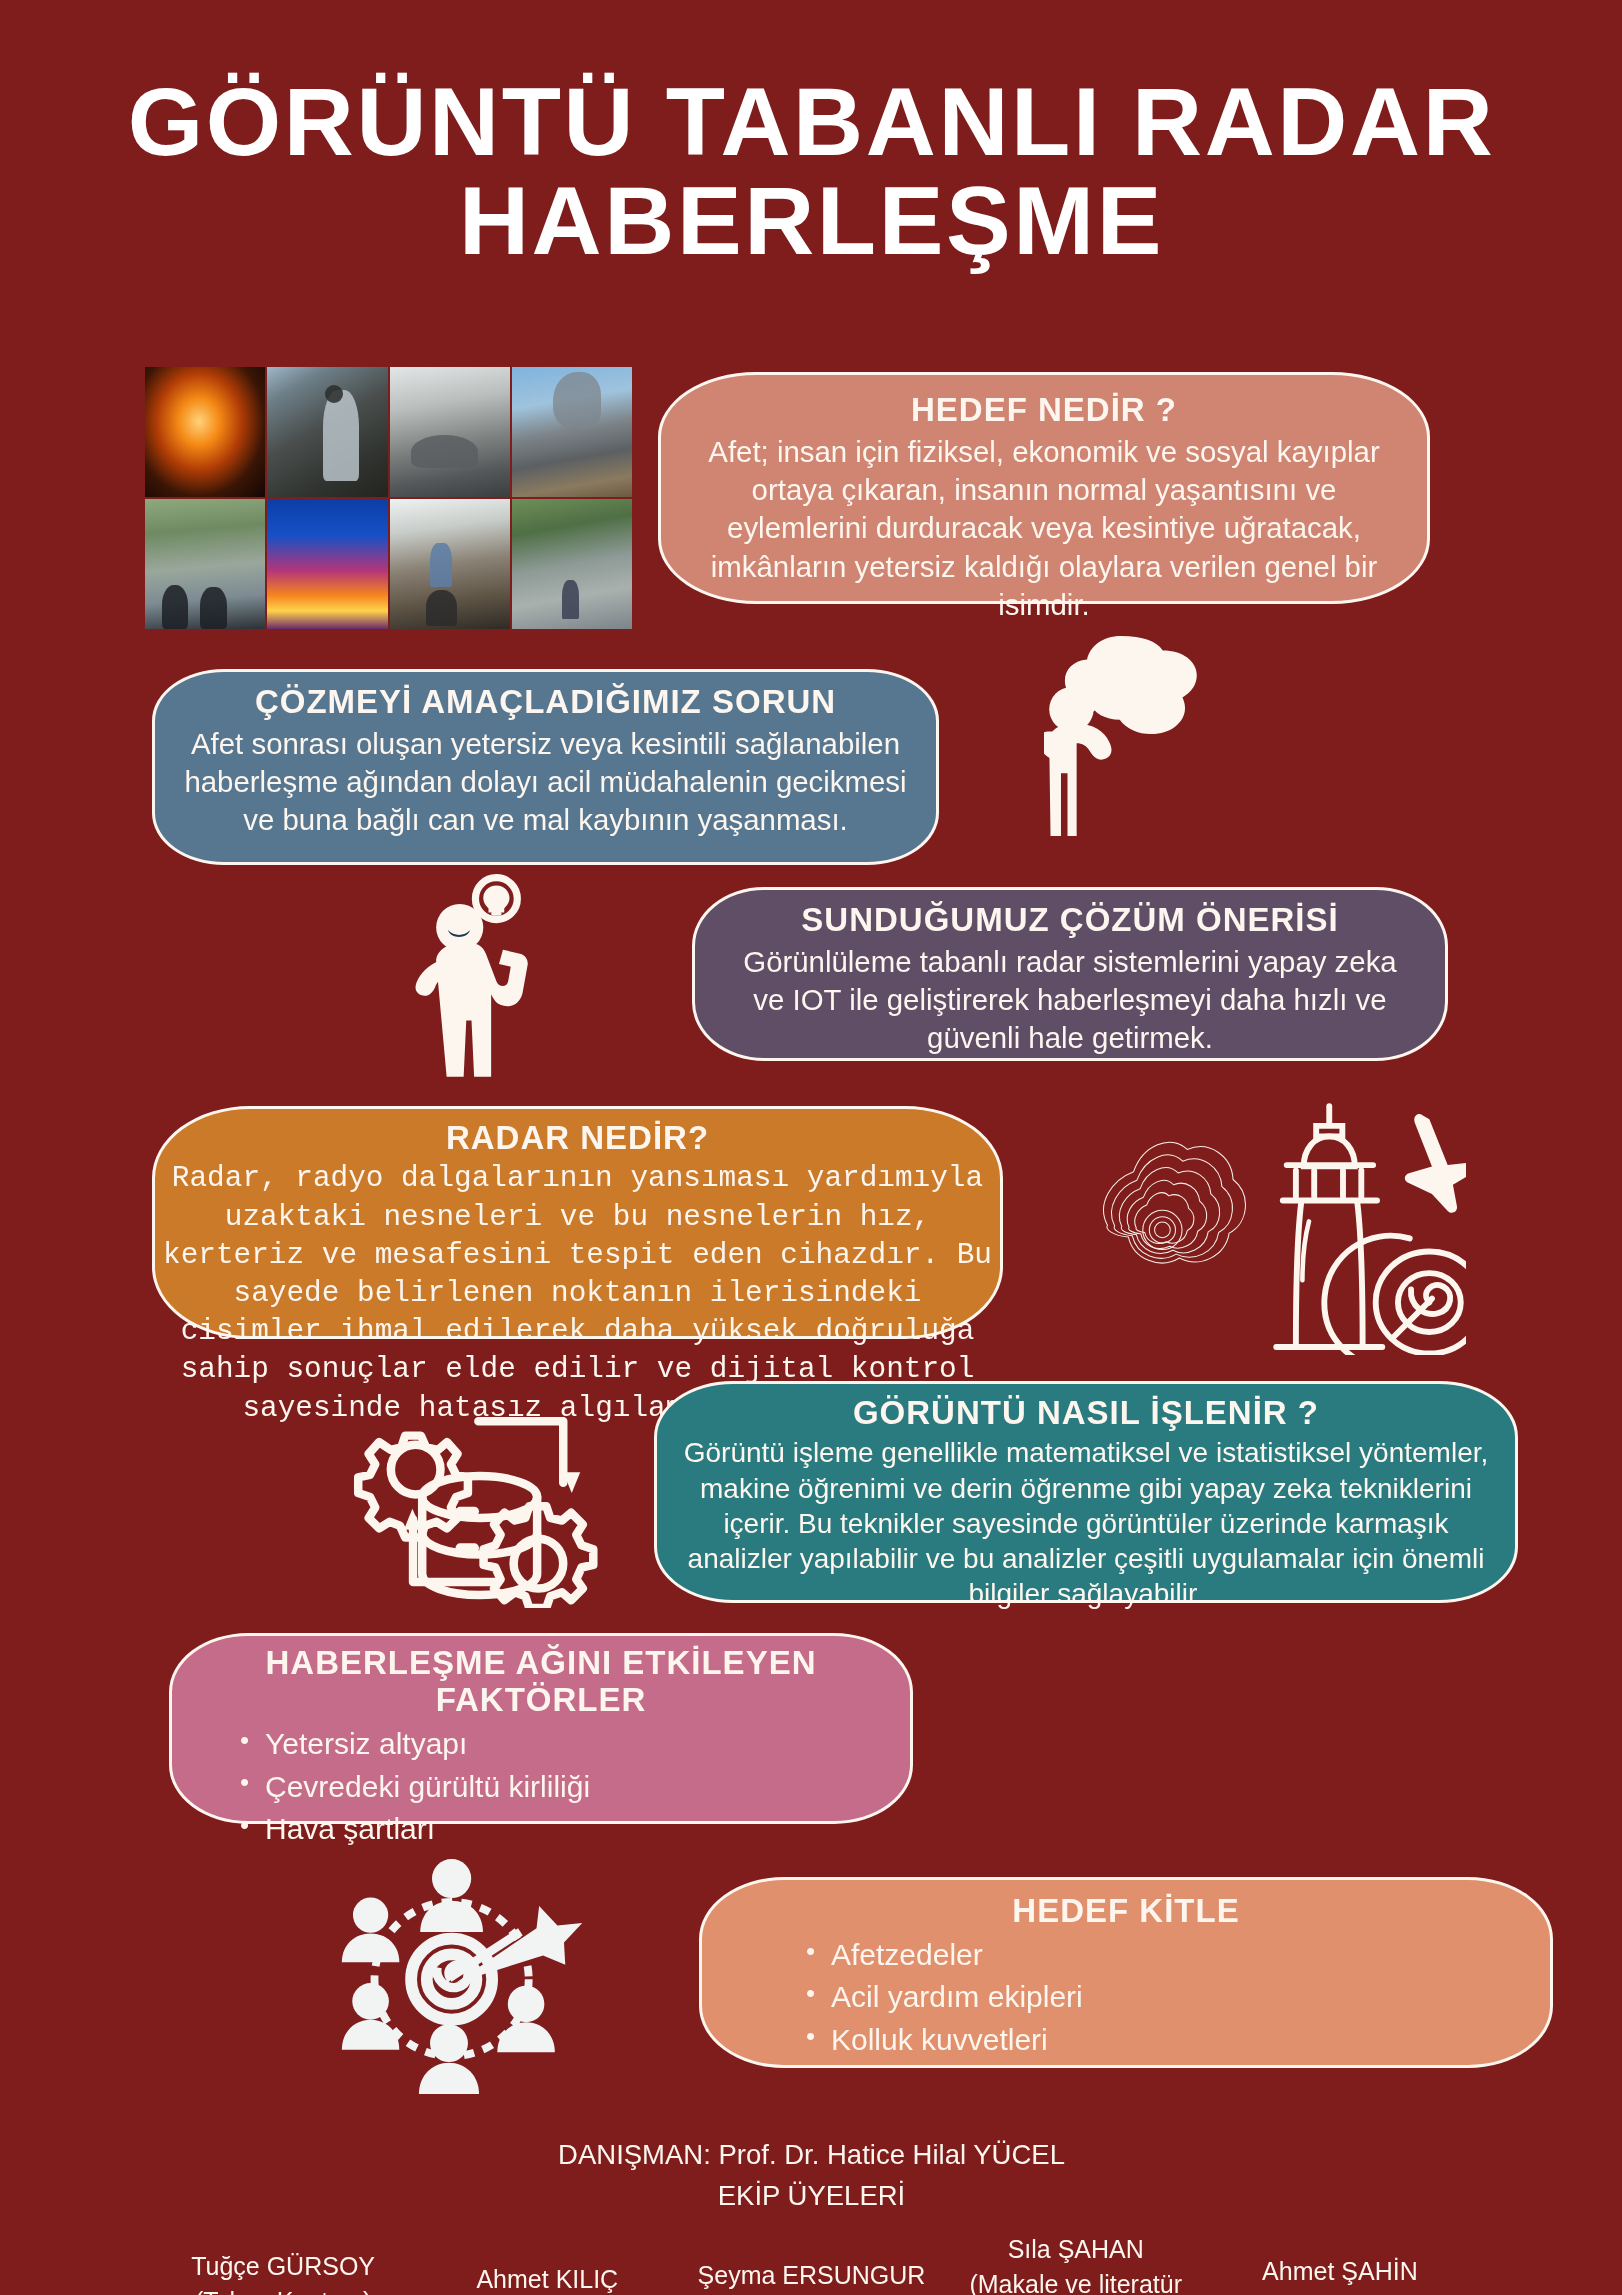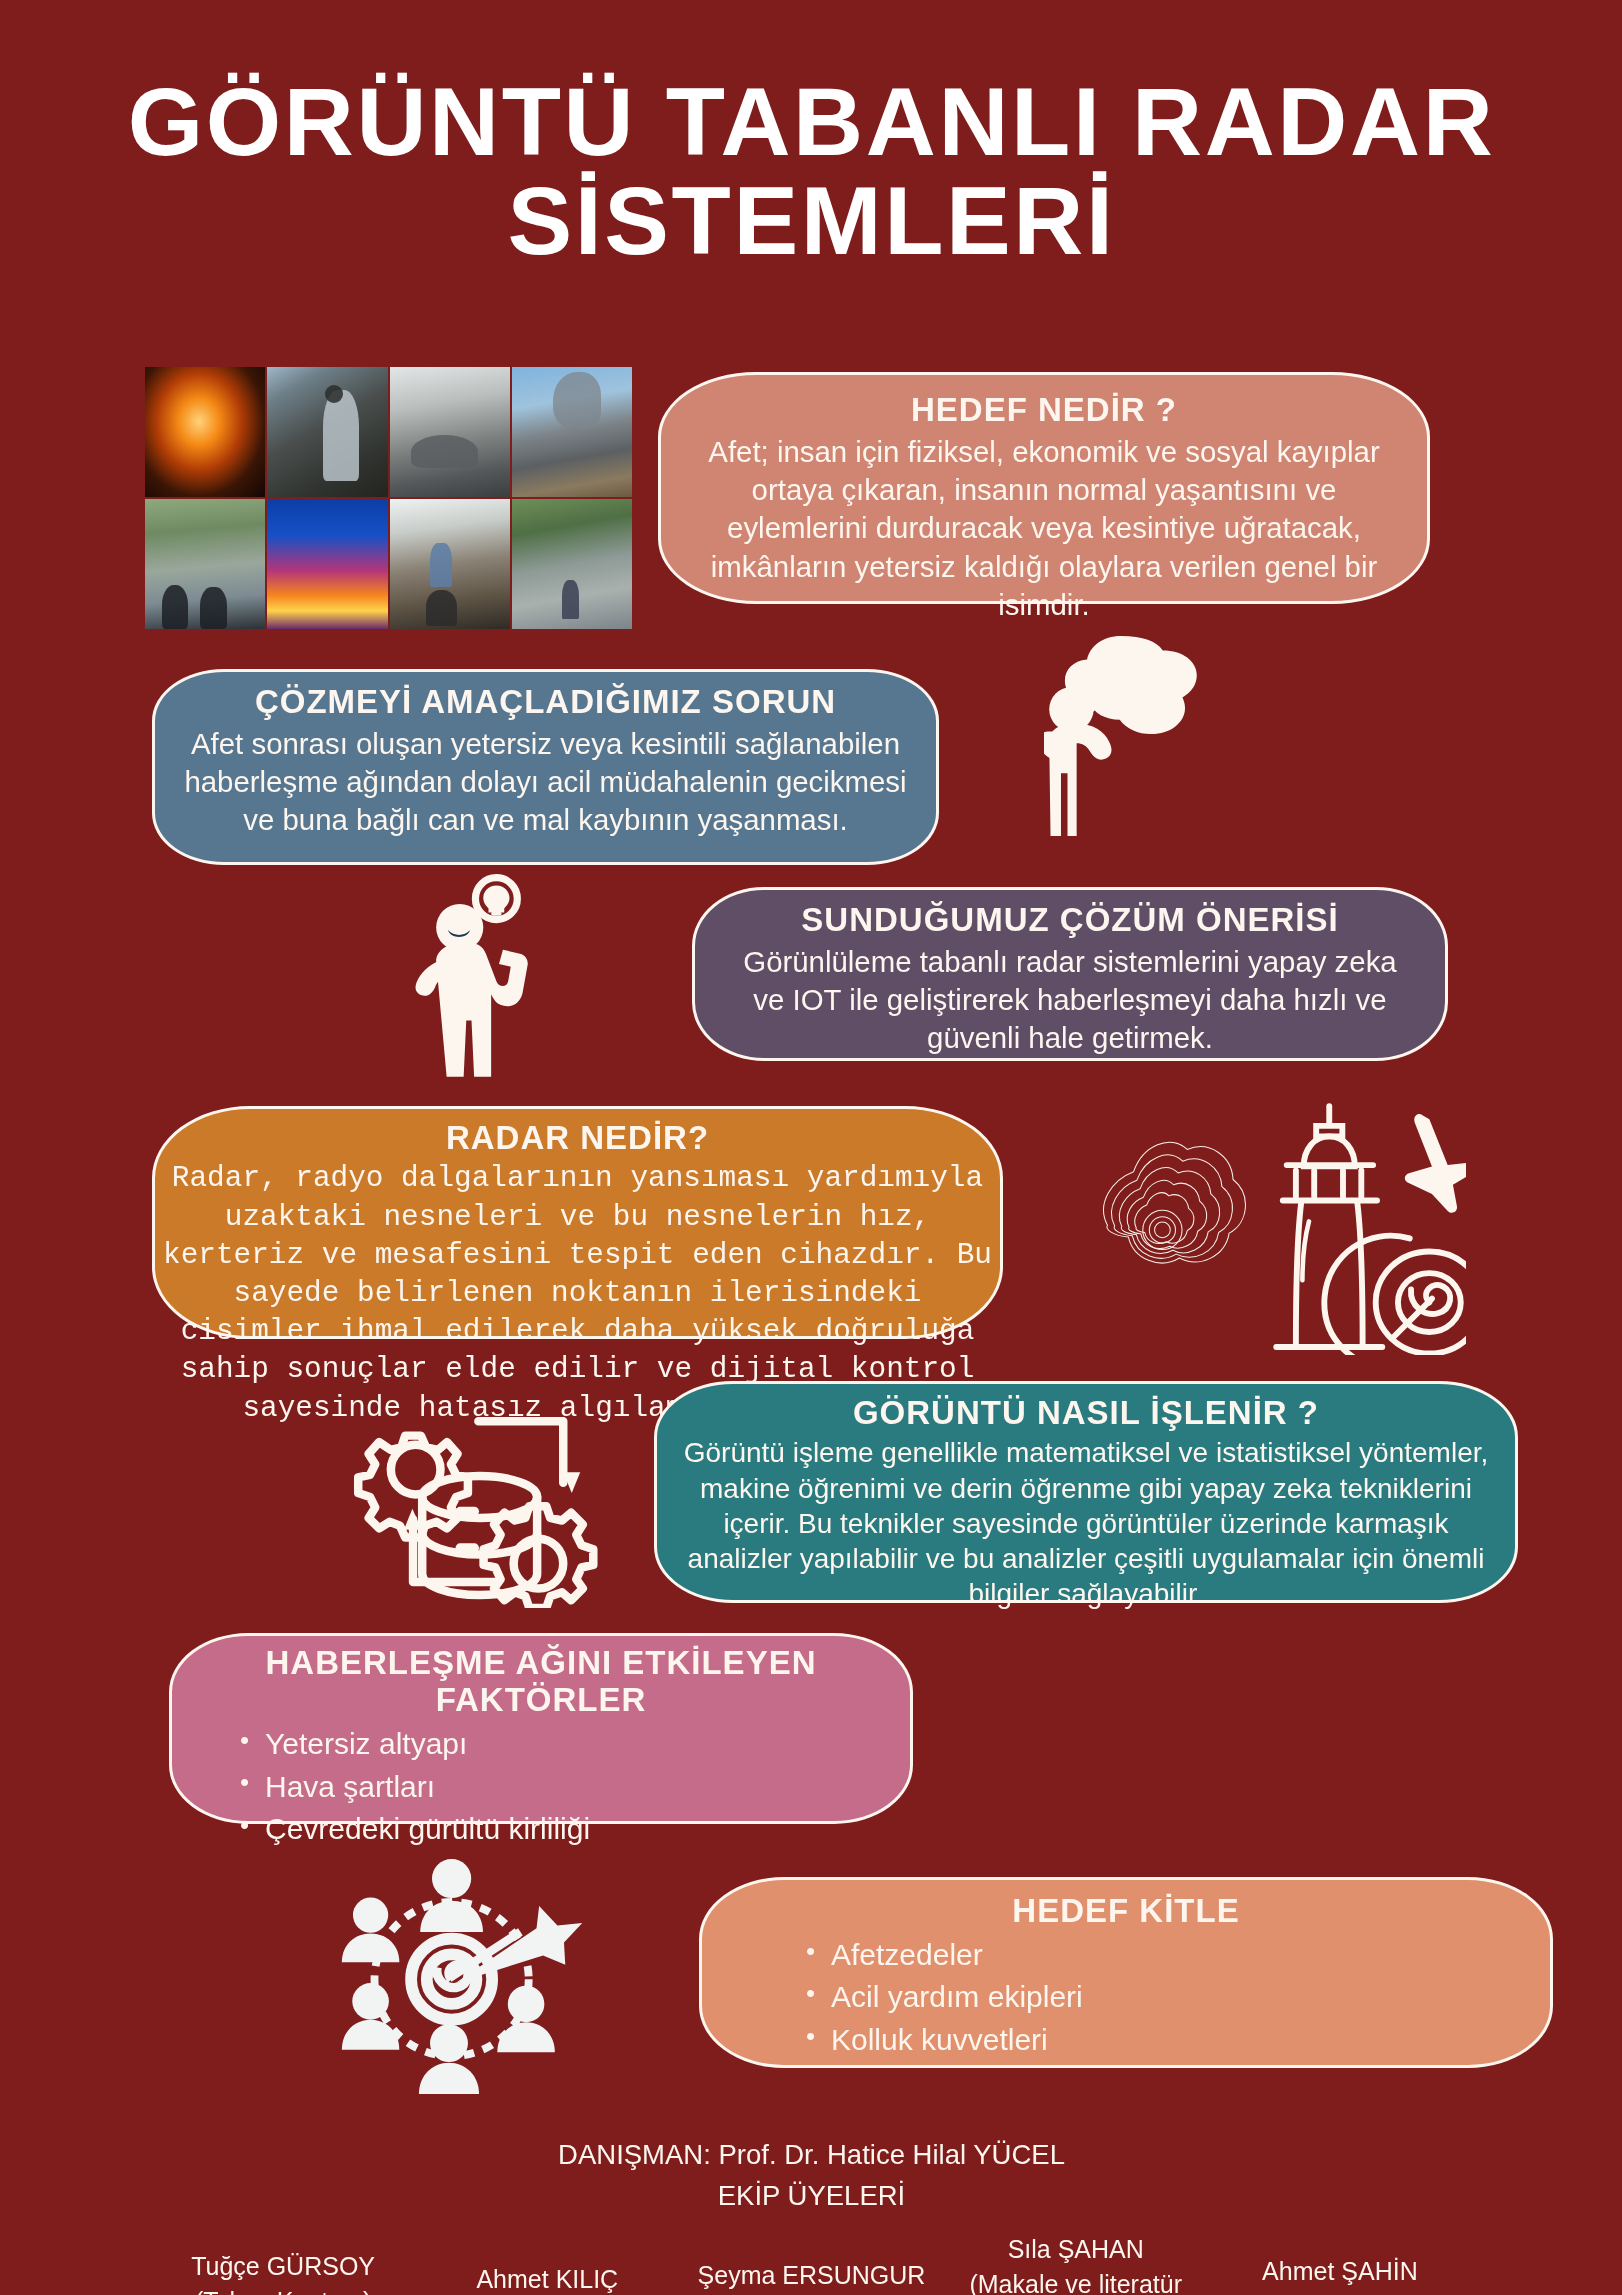--- a/index.html
+++ b/index.html
@@ -132,21 +132,21 @@
   .member:nth-child(4){ margin-top:0px; }
   .member:nth-child(5){ margin-top:22px; }
 </style>
 </head>
 <body>
 
 <div class="poster">
 
   <h1 class="title">
     <span>GÖRÜNTÜ TABANLI RADAR</span>
-    <span class="l2">SİSTEMLERİ</span>
+    <span class="l2">HABERLEŞME</span>
   </h1>
 
   <div class="collage">
     <div class="ph p1"></div>
     <div class="ph p2">
       <div class="fig" style="left:46%;top:18%;width:30%;height:70%;background:#b9c3c9;border-radius:40% 40% 8% 8%;"></div>
       <div class="fig" style="left:48%;top:14%;width:15%;height:14%;background:#2a2d2c;border-radius:50%;"></div>
     </div>
     <div class="ph p3">
       <div class="fig" style="left:18%;top:52%;width:56%;height:26%;background:#5a5e60;border-radius:50% 50% 20% 20%;"></div>
@@ -309,22 +309,22 @@
     <p>Görüntü işleme genellikle matematiksel ve istatistiksel yöntemler, makine öğrenimi ve derin öğrenme gibi yapay zeka tekniklerini içerir. Bu teknikler sayesinde görüntüler üzerinde karmaşık analizler yapılabilir ve bu analizler çeşitli uygulamalar için önemli bilgiler sağlayabilir.</p>
   </div>
 
   <div class="card" id="card-faktorler">
     <h2>
       <span>HABERLEŞME AĞINI ETKİLEYEN</span><br>
       <span>FAKTÖRLER</span>
     </h2>
     <ul>
       <li>Yetersiz altyapı</li>
+      <li>Çevredeki gürültü kirliliği</li>
       <li>Hava şartları</li>
-      <li>Çevredeki gürültü kirliliği</li>
     </ul>
   </div>
 
   <div class="icon-abs" id="icon-target">
     <svg viewBox="0 0 470 375" width="308" height="245" aria-hidden="true">
       <g stroke="#f2f4f4" stroke-width="12" fill="none" stroke-dasharray="16 14">
         <circle cx="190" cy="190" r="118"></circle>
       </g>
       <g fill="none" stroke="#f2f4f4" stroke-width="18">
         <circle cx="190" cy="190" r="62"></circle>

